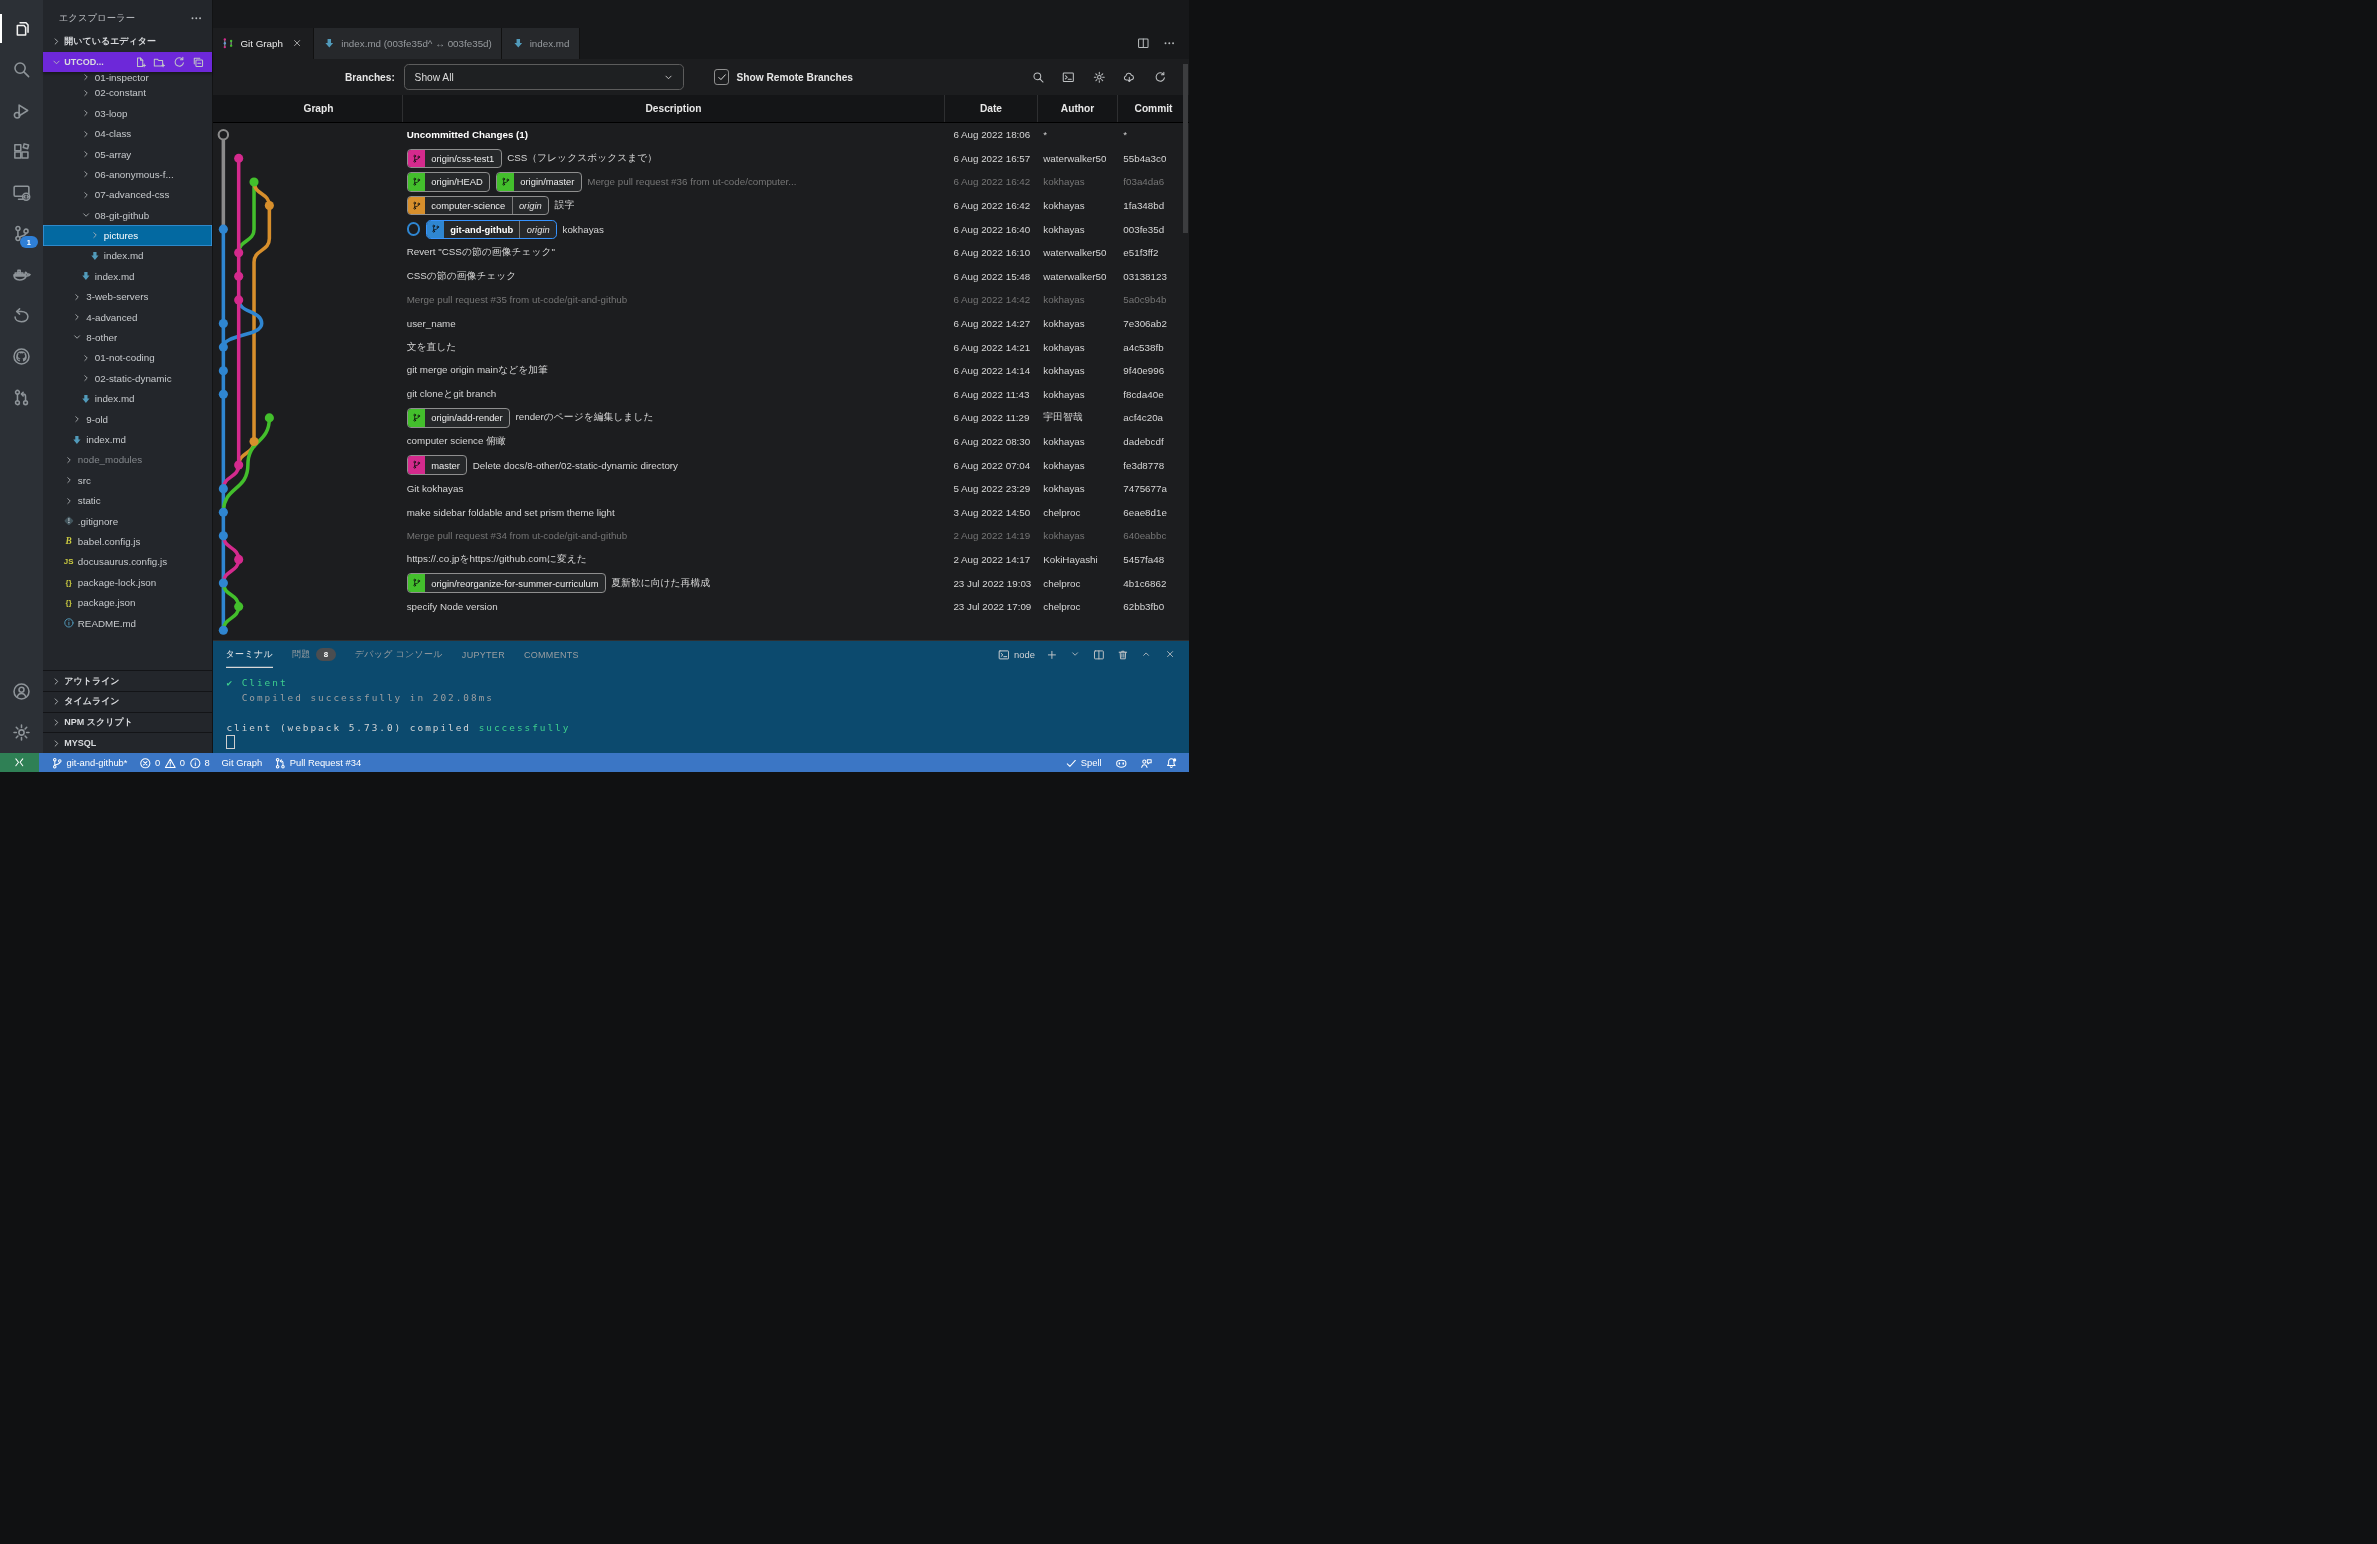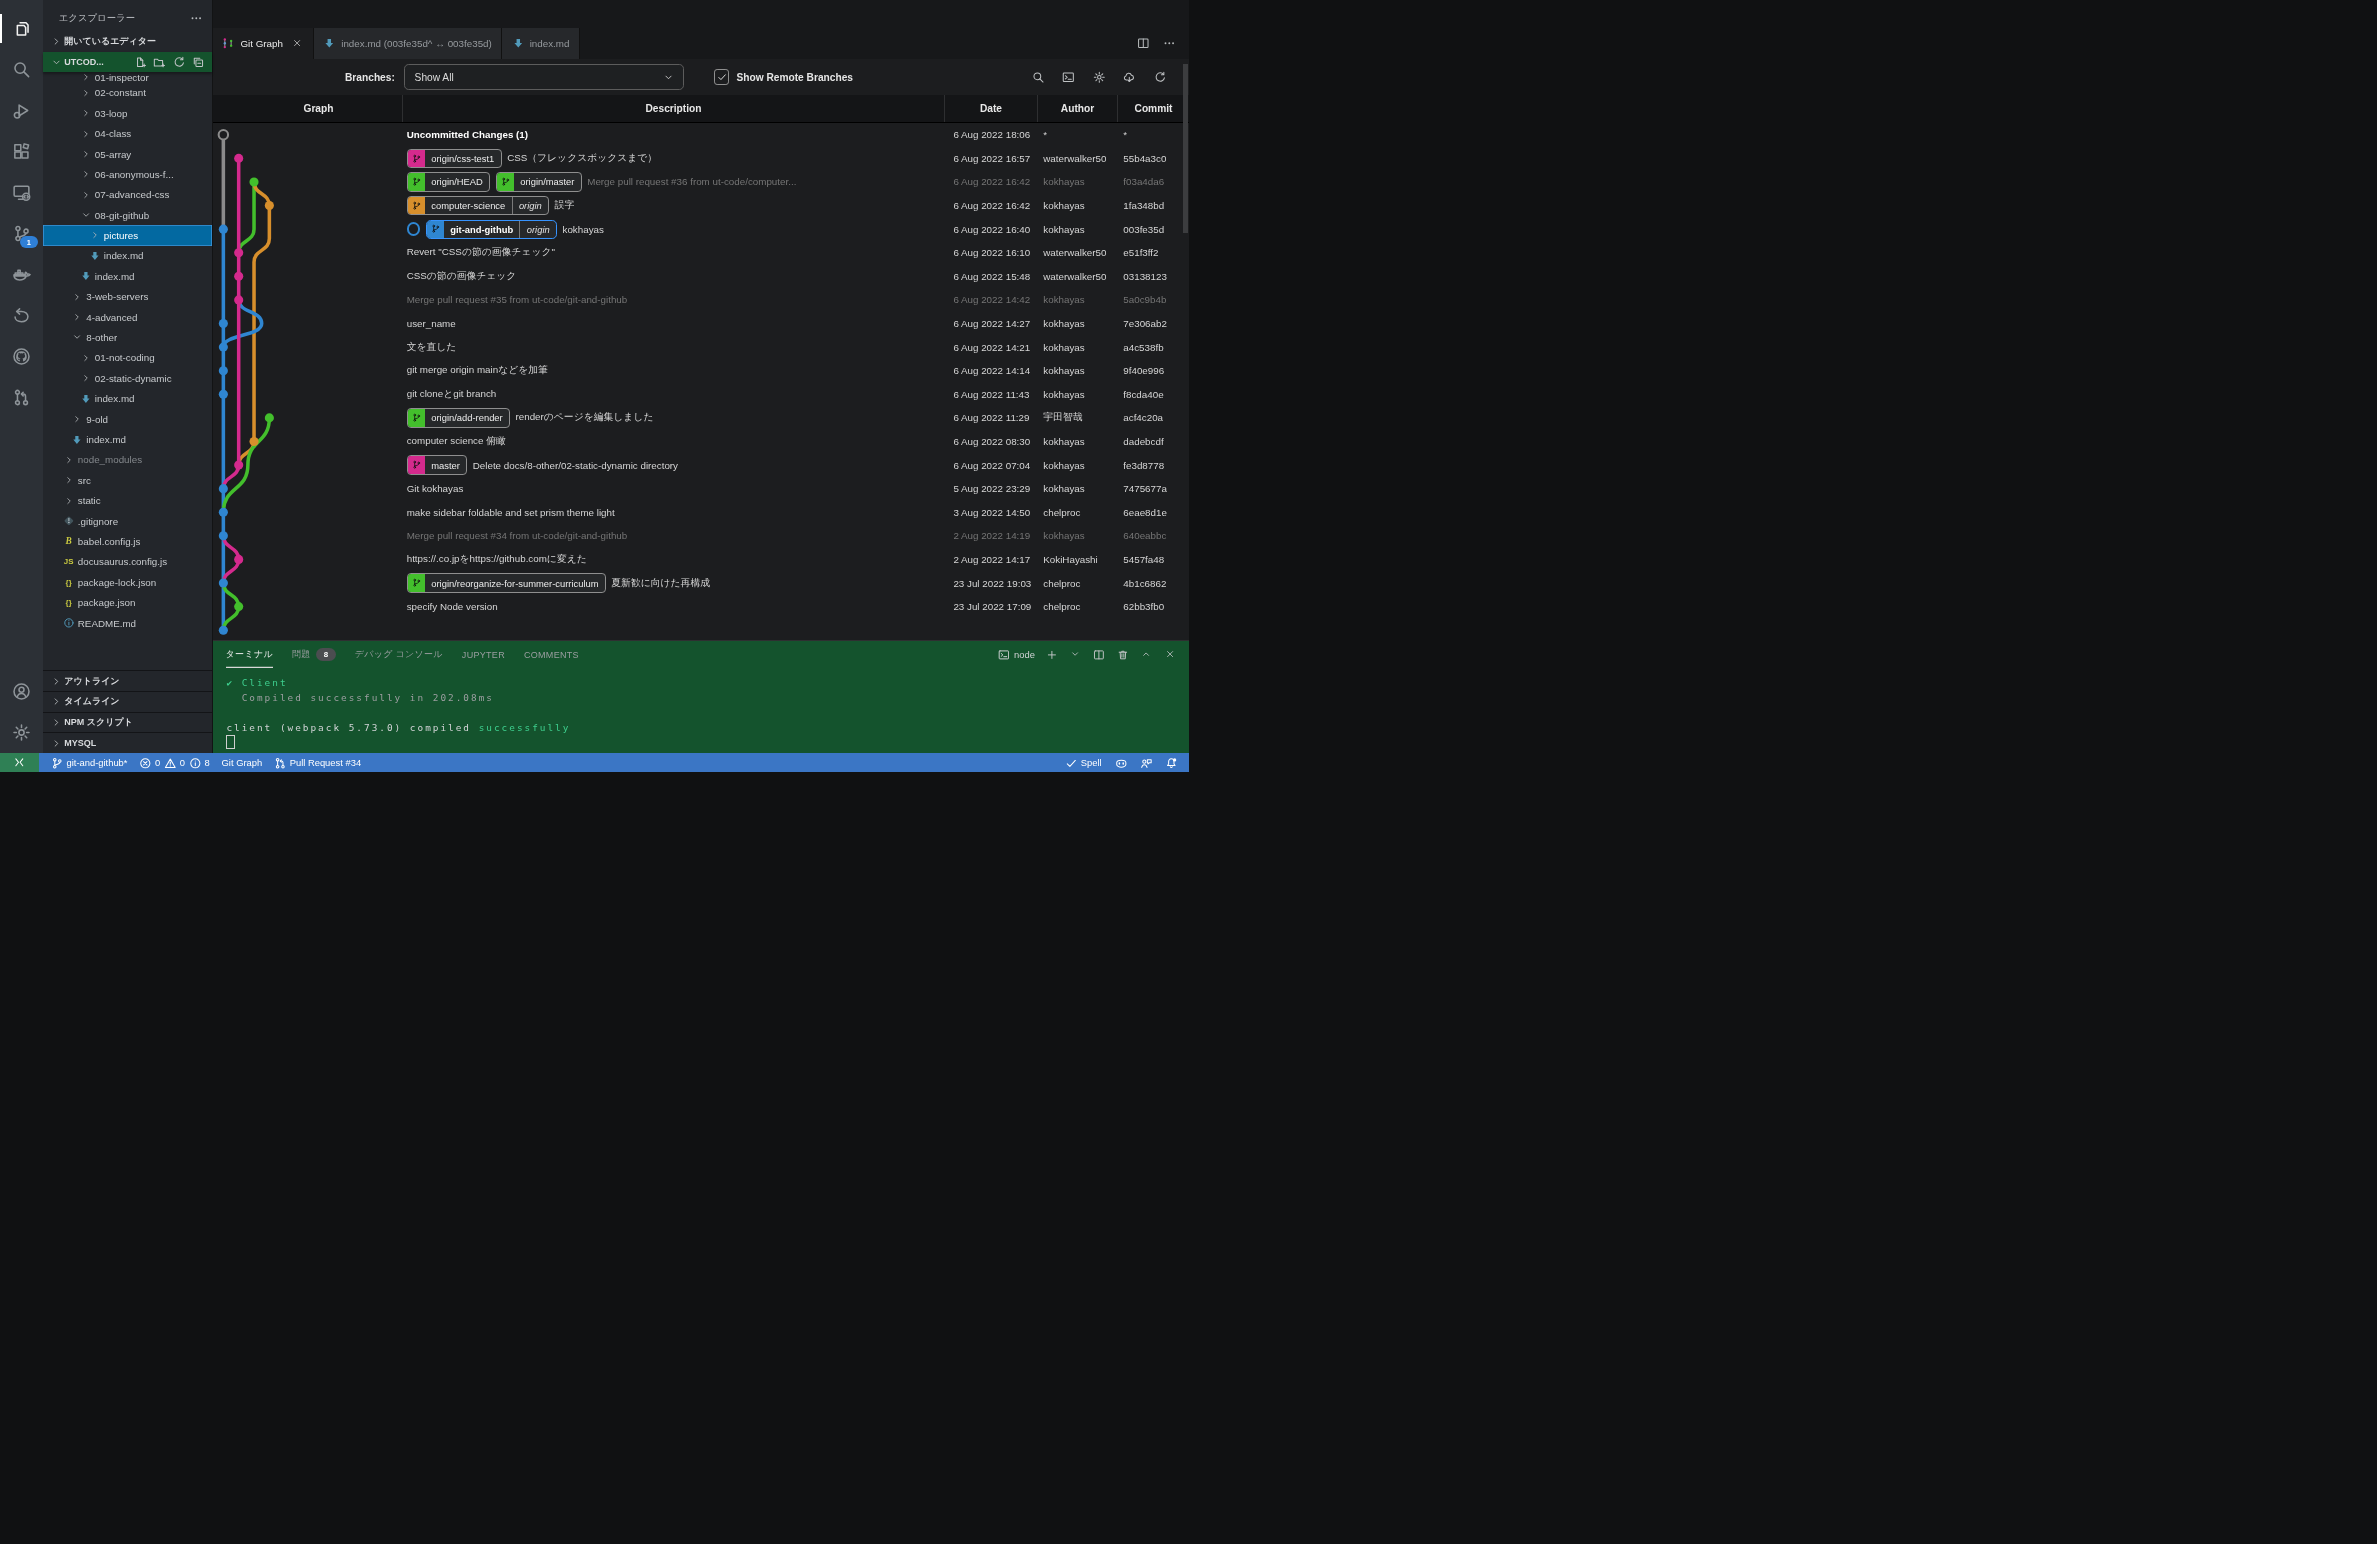--- a/index.html
+++ b/index.html
@@ -14,21 +14,21 @@
   .ab-item.active::before{content:"";position:absolute;left:0;top:6.3px;bottom:6.3px;width:1.6px;background:#ffffff;}
   .ab-badge{position:absolute;right:5.5px;bottom:5.5px;min-width:12.6px;height:12.6px;border-radius:7px;background:#2f7fd6;color:#fff;
             font-size:7.5px;font-weight:700;display:grid;place-items:center;padding:0 2.4px;}
   .ab-spacer{flex:1;}
   
   .sidebar{width:169px;background:#23262b;flex:none;display:flex;flex-direction:column;border-right:0.8px solid #121314;min-height:0;}
   .sb-title{height:27px;display:flex;align-items:center;padding:0 9.4px 0 15.7px;font-size:9.4px;color:#b9bcc0;flex:none;margin-top:4.7px;}
   .sb-title .more{margin-left:auto;color:#b9bcc0;}
   .sb-sec{height:20.4px;display:flex;align-items:center;gap:2.4px;padding-left:7.9px;font-size:9px;font-weight:700;color:#d8dadd;flex:none;}
   .sb-sec .chev{width:11px;height:11px;color:#b5b8bb;flex:none;}
-  .sb-sec.project{background:#14532d;box-shadow:0 1.6px 2.4px rgba(0,0,0,.35);z-index:2;}
+  .sb-sec.project{background:#6d28d9;box-shadow:0 1.6px 2.4px rgba(0,0,0,.35);z-index:2;}
   .sec-acts{margin-left:auto;display:flex;gap:7px;padding-right:7px;color:#c2c5c8;}
   .sec-acts span{width:12.6px;height:12.6px;display:grid;place-items:center;}
   .tree{flex:1;overflow:hidden;}
   .tree-row{height:20.4px;display:flex;align-items:center;font-size:9.8px;color:#c7cacd;white-space:nowrap;cursor:pointer;}
   .tree-row.partial{height:10.2px;overflow:hidden;}
   .tree-row.dim{color:#84888c;}
   .tree-row.selected{background:#0369a1;box-shadow:inset 0 0 0 0.8px #3f94d8;color:#ffffff;}
   .tree-slot{width:13.4px;height:13.4px;display:grid;place-items:center;flex:none;color:#b5b8bb;}
   .tree-label{margin-left:2.4px;overflow:hidden;text-overflow:ellipsis;}
   .ticon{font-size:7.9px;font-weight:700;color:#cbcb41;letter-spacing:0;}
@@ -71,21 +71,21 @@
   .msg-bold{font-weight:700;color:#ffffff;}
   .badge{display:inline-flex;align-items:center;height:17.3px;border:0.8px solid #8f8f8f;border-radius:3.9px;overflow:hidden;background:#26282a;flex:none;}
   .badge-ico{width:17.3px;align-self:stretch;display:grid;place-items:center;color:#101010;}
   .badge-label{padding:0 6.3px;font-size:9.4px;color:#ececec;}
   .badge-remote{padding:0 6.3px;font-style:italic;font-size:9.4px;color:#e0e0e0;border-left:0.8px solid #7a7a7a;align-self:stretch;display:flex;align-items:center;}
   .badge.current{border:1.2px solid #3794ff;border-radius:4.7px;}
   .badge.current .badge-label{font-weight:700;color:#fff;}
   .ring{width:9.4px;height:9.4px;border:2px solid #2f86d1;border-radius:50%;flex:none;}
   .scrollthumb{position:absolute;right:0.8px;top:64px;width:5.5px;height:169px;background:#3c3d3f;border-radius:0;}
   
-  .terminal{height:112px;flex:none;border-top:0.8px solid #2e2f31;background:#14532d;display:flex;flex-direction:column;}
+  .terminal{height:112px;flex:none;border-top:0.8px solid #2e2f31;background:#0c4a6e;display:flex;flex-direction:column;}
   .term-tabs{height:27px;flex:none;display:flex;align-items:center;gap:19px;padding-left:12.6px;font-size:9px;letter-spacing:0.3px;color:#9b9ea1;}
   .term-tab{display:flex;align-items:center;gap:5.5px;height:100%;cursor:pointer;}
   .term-tab.active{color:#ececec;box-shadow:inset 0 -1.2px 0 #d8d8d8;}
   .tt-badge{min-width:13.4px;height:13.4px;border-radius:7px;background:#4b4d50;color:#fff;font-size:7.9px;font-weight:700;display:grid;place-items:center;padding:0 3.1px;letter-spacing:0;}
   .term-actions{margin-left:auto;display:flex;align-items:center;gap:10.2px;padding-right:12.6px;color:#c3c6c8;font-size:9.4px;letter-spacing:0;}
   .term-actions .ticn{width:13.4px;height:13.4px;display:grid;place-items:center;cursor:pointer;}
   .shell-name{display:flex;align-items:center;gap:4.7px;color:#d2d4d6;}
   .term-out{font-family:"DejaVu Sans Mono","Liberation Mono",monospace;font-size:9.4px;letter-spacing:2px;line-height:15px;padding:7px 0 0 13.4px;white-space:pre;}
   .tg{color:#3ecf8e;} .td{color:#9d9fa1;} .tl{color:#d2d4d6;}
   .cursor{display:inline-block;width:7px;height:11.8px;border:0.8px solid #cfcfcf;vertical-align:-2.4px;}

